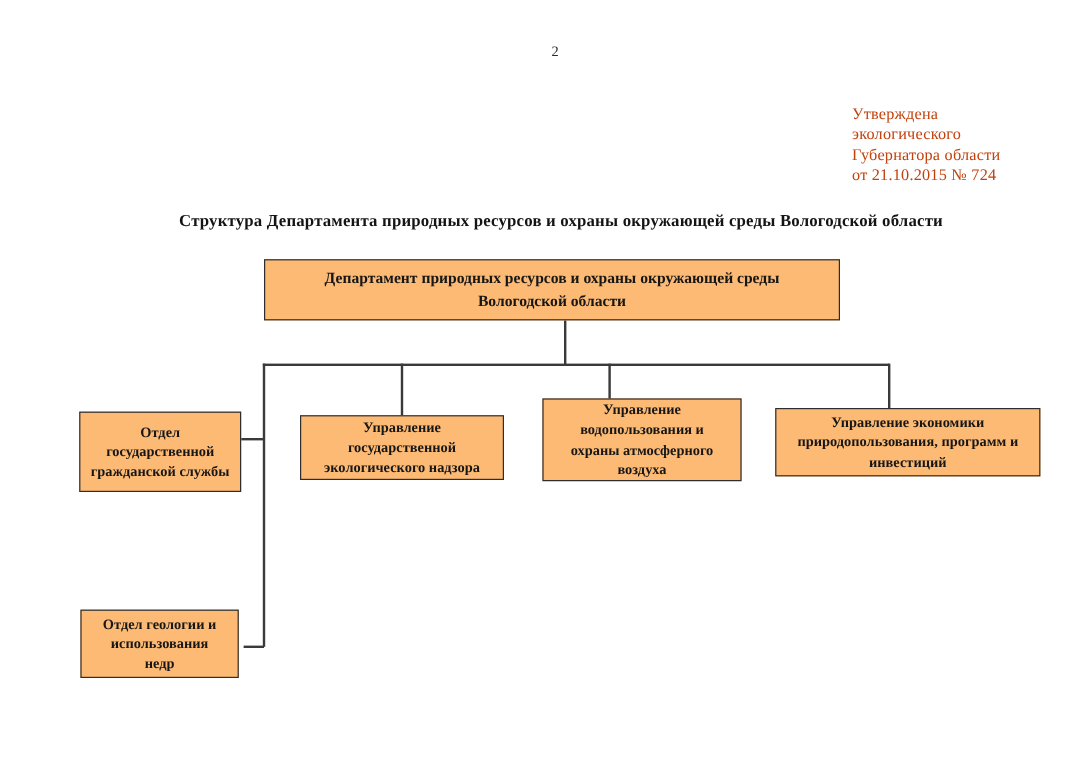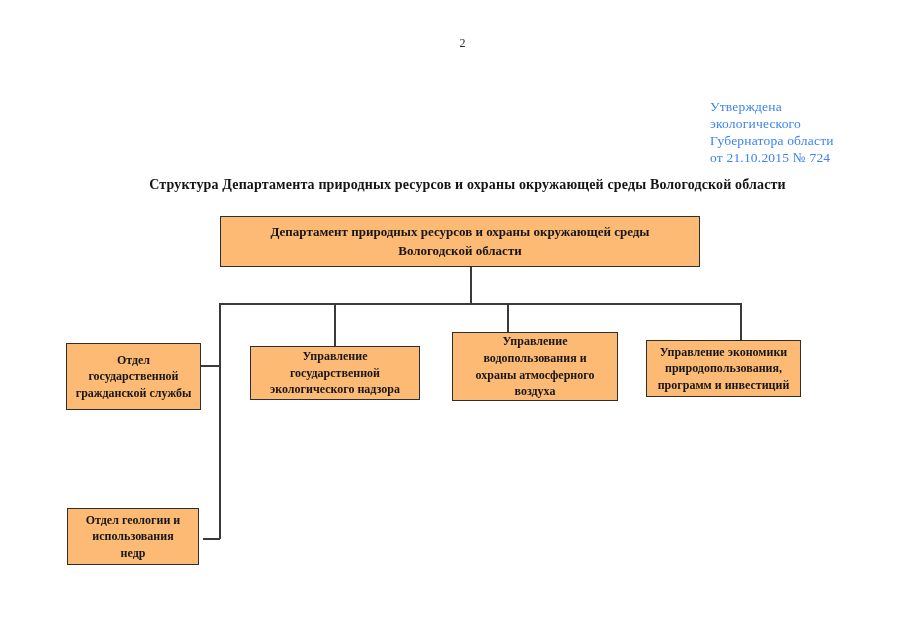--- a/index.html
+++ b/index.html
@@ -20,25 +20,25 @@
     position: absolute;
     top: 36px;
     left: 0;
     width: 925px;
     text-align: center;
     font-size: 12px;
     color: #2a2a2a;
   }
   .approval {
     position: absolute;
-    top: 98px;
+    top: 86px;
     left: 710px;
     font-size: 13.5px;
     line-height: 17px;
-    color: #3b82f6;
+    color: #c2410c;
     letter-spacing: 0.2px;
   }
   .doc-title {
     position: absolute;
     top: 177px;
     left: 125px;
     width: 685px;
     text-align: center;
     font-weight: bold;
     font-size: 14px;
@@ -73,21 +73,21 @@
     line-height: 1.45;
     padding: 0 22px;
   }
   .child-box {
     font-size: 12px;
     line-height: 1.38;
   }
   .box-civil   { left: 66px;  top: 343px; width: 135px; height: 67px; padding: 0 5px; }
   .box-eco     { left: 250px; top: 346px; width: 170px; height: 54px; padding: 0 8px; }
   .box-water   { left: 452px; top: 332px; width: 166px; height: 69px; padding: 0 13px; }
-  .box-econom  { left: 646px; top: 340px; width: 155px; height: 57px; padding: 16px 8px; }
+  .box-econom  { left: 646px; top: 340px; width: 221px; height: 57px; padding: 16px 8px; }
   .box-geology { left: 67px;  top: 508px; width: 132px; height: 57px; padding: 0 11px; }
   .line {
     position: absolute;
     background: #3a3a3a;
   }
   .line.h { height: 1.5px; }
   .line.v { width: 1.5px; }
 </style>
 </head>
 <body>

